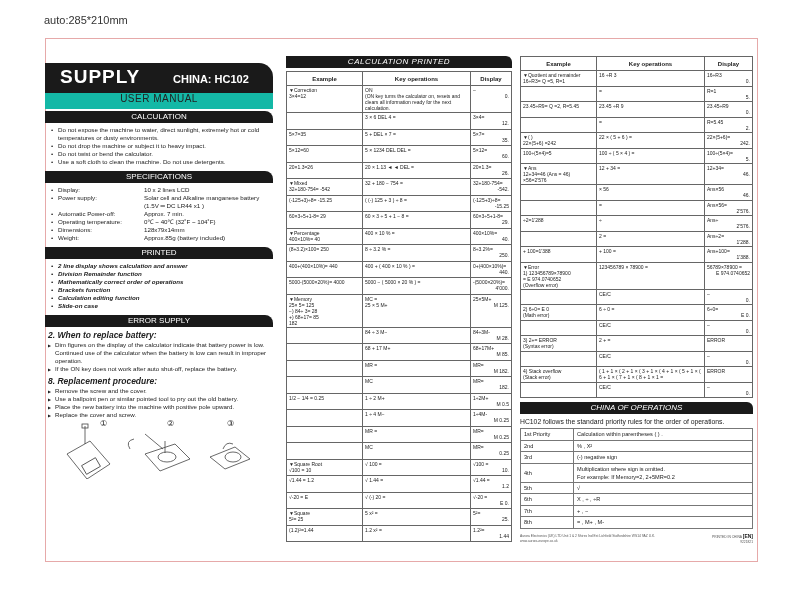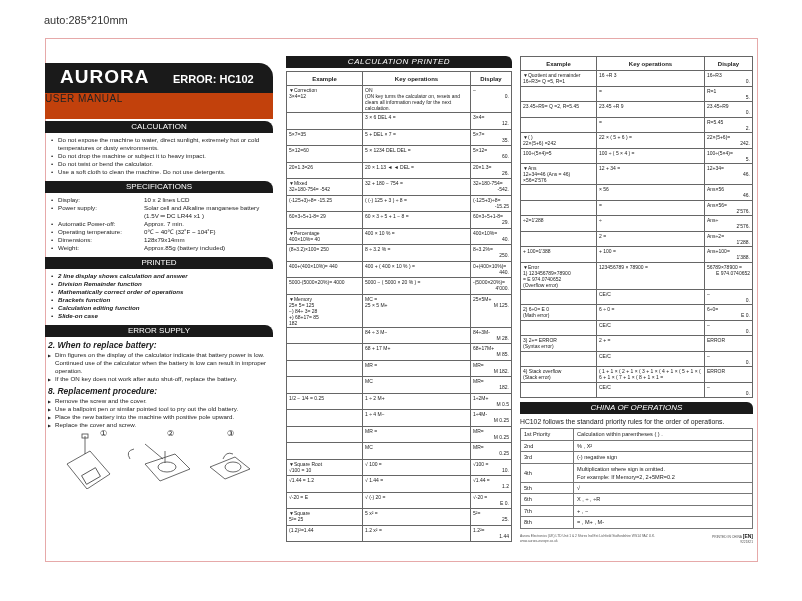--- a/index.html
+++ b/index.html
@@ -3,21 +3,21 @@
 <meta charset="utf-8">
 <style>
 *{box-sizing:border-box;margin:0;padding:0}
 body{width:802px;height:601px;background:#fff;font-family:"Liberation Sans",sans-serif;color:#222;position:relative;overflow:hidden}
 .size-label{position:absolute;left:44px;top:14px;font-size:11px;color:#333}
 .frame{position:absolute;left:45px;top:38px;width:713px;height:524px;border:1px solid #e6a9a9}
 .col1{position:absolute;left:45px;top:63px;width:228px}
 .brand-bar{background:#1a1a1a;color:#fff;height:30px;border-top-right-radius:14px;position:relative}
 .brand{position:absolute;left:15px;top:3px;font-size:19px;font-weight:bold;letter-spacing:1px}
 .model{position:absolute;left:128px;top:10px;font-size:11px;font-weight:bold}
-.user-manual{background:#c2410c;font-size:10px;height:26px;line-height:12px;letter-spacing:.5px}
+.user-manual{background:#14b8a6;text-align:center;font-size:10px;height:16px;line-height:12px;letter-spacing:.5px}
 .sec-head{background:#1a1a1a;color:#fff;text-align:center;font-size:8px;height:12px;line-height:12px;border-top-right-radius:8px;margin-top:2px}
 ul.bul{list-style:none;padding:3px 4px 3px 6px}
 ul.bul li{font-size:6.2px;line-height:8px;padding-left:7px;position:relative}
 ul.bul li::before{content:"•";position:absolute;left:0}
 .spec-row{display:flex;font-size:6.2px;line-height:8px;padding-left:6px}
 .spec-k{width:93px;padding-left:7px;position:relative}
 .spec-k::before{content:"•";position:absolute;left:0}
 .spec-v{flex:1}
 .feat li{font-style:italic;font-weight:bold;font-size:6.8px;line-height:10.5px;padding-left:14px}
 .feat li::before{left:6px}
@@ -49,22 +49,22 @@
 .footer .en{font-weight:bold;font-size:5px;color:#222}
 </style>
 </head>
 <body>
 
 <div class="size-label">auto:285*210mm</div>
 <div class="frame"></div>
 
 <div class="col1">
   <div class="brand-bar">
-    <span class="brand">AURORA</span>
-    <span class="model">ERROR: HC102</span>
+    <span class="brand">SUPPLY</span>
+    <span class="model">CHINA: HC102</span>
   </div>
   <div class="user-manual">USER MANUAL</div>
 
   <div class="sec-head">CALCULATION</div>
   <ul class="bul">
     <li>Do not expose the machine to water, direct sunlight, extremely hot or cold temperatures or dusty environments.</li>
     <li>Do not drop the machine or subject it to heavy impact.</li>
     <li>Do not twist or bend the calculator.</li>
     <li>Use a soft cloth to clean the machine. Do not use detergents.</li>
   </ul>

